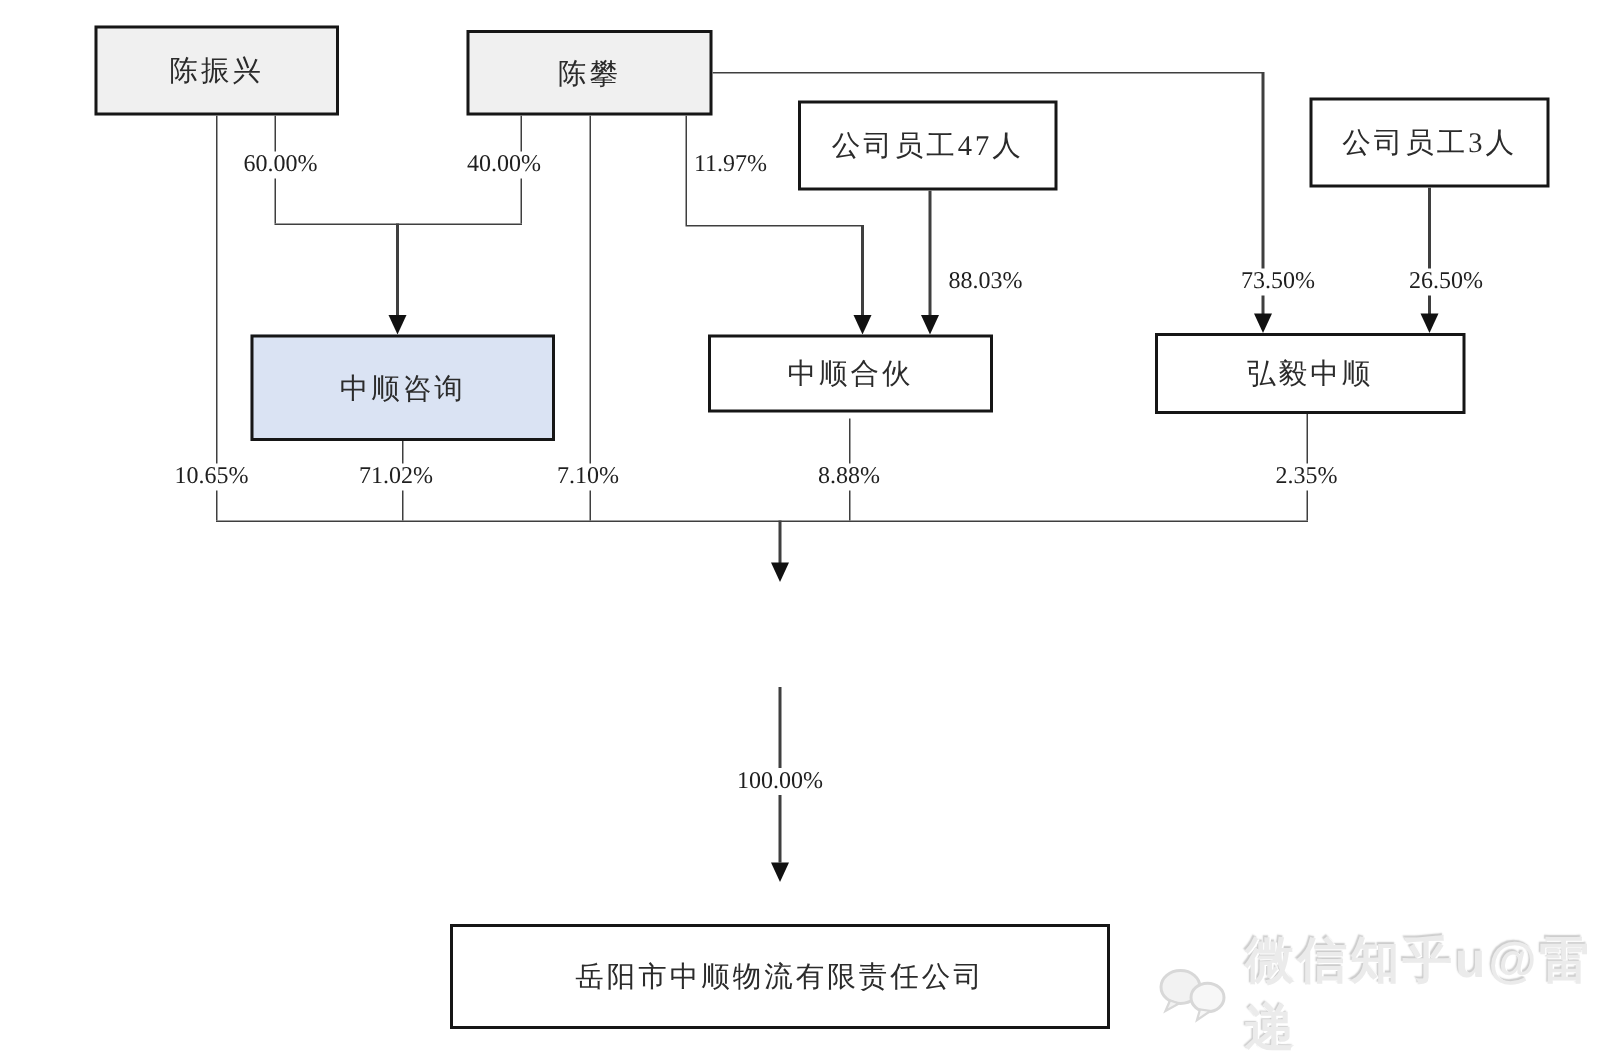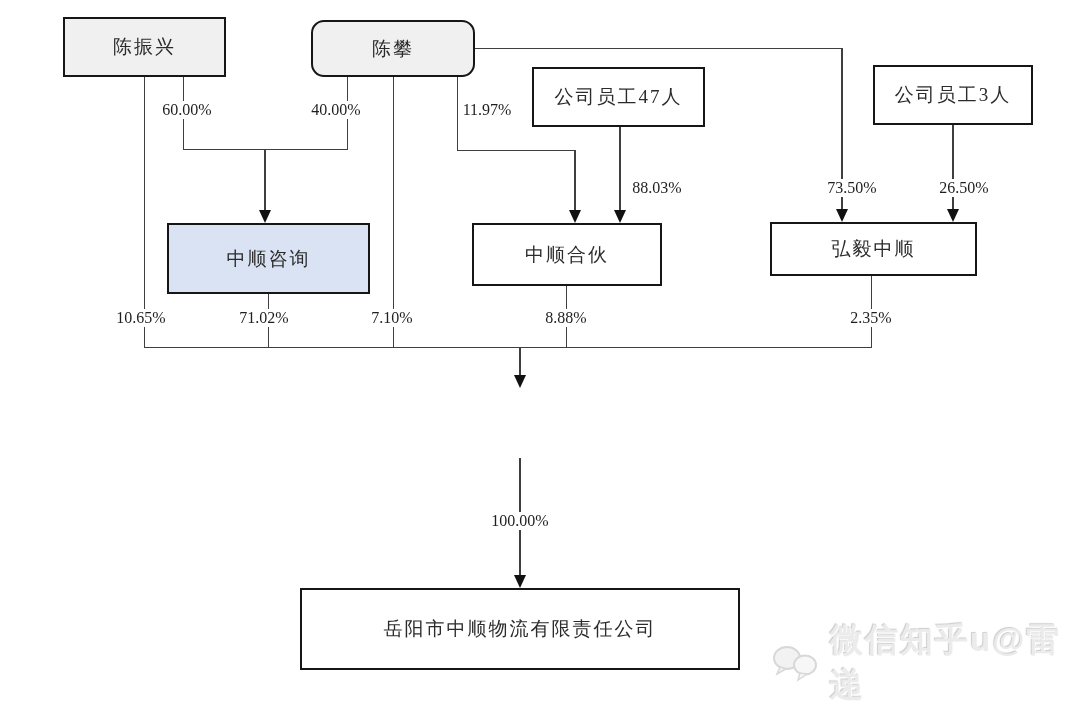--- a/index.html
+++ b/index.html
@@ -98,46 +98,46 @@
   <div class="pct" style="left:264px;top:318px;">71.02%</div>
   <div class="pct" style="left:392px;top:318px;">7.10%</div>
   <div class="pct" style="left:566px;top:318px;">8.88%</div>
   <div class="pct" style="left:871px;top:318px;">2.35%</div>
   <div class="pct" style="left:520px;top:521px;">100.00%</div>
 
   <div class="node shareholder" style="left:63px;top:17px;width:163px;height:60px;">
     <span>陈振兴</span>
   </div>
 
-  <div class="node shareholder" style="left:311px;top:20px;width:164px;height:57px;border-radius:13px;">
+  <div class="node shareholder" style="left:311px;top:20px;width:164px;height:57px;">
     <span>陈攀</span>
   </div>
 
   <div class="node" style="left:532px;top:67px;width:173px;height:60px;">
     <span>公司员工47人</span>
   </div>
 
   <div class="node" style="left:873px;top:65px;width:160px;height:60px;">
     <span>公司员工3人</span>
   </div>
 
   <div class="node highlight" style="left:167px;top:223px;width:203px;height:71px;">
     <span>中顺咨询</span>
   </div>
 
-  <div class="node" style="left:472px;top:223px;width:190px;height:63px;">
+  <div class="node" style="left:472px;top:223px;width:190px;height:52px;">
     <span>中顺合伙</span>
   </div>
 
   <div class="node" style="left:770px;top:222px;width:207px;height:54px;">
     <span>弘毅中顺</span>
   </div>
 
 
-  <div class="node" style="left:300px;top:588px;width:440px;height:82px;">
+  <div class="node" style="left:300px;top:616px;width:440px;height:70px;">
     <span>岳阳市中顺物流有限责任公司</span>
   </div>
 
   <div class="watermark">
     <span style="display:inline-flex;">
       <svg width="52" height="40" viewBox="0 0 52 40">
         <ellipse cx="15" cy="15" rx="13" ry="11" fill="#f2f2f2" stroke="#d8d8d8" stroke-width="2"></ellipse>
         <path d="M8 24 L5 31 L14 26 Z" fill="#f2f2f2" stroke="#d8d8d8" stroke-width="1.5"></path>
         <ellipse cx="33" cy="22" rx="11" ry="9.5" fill="#f7f7f7" stroke="#d8d8d8" stroke-width="2"></ellipse>
         <path d="M28 30 L26 37 L35 31 Z" fill="#f7f7f7" stroke="#d8d8d8" stroke-width="1.5"></path>

